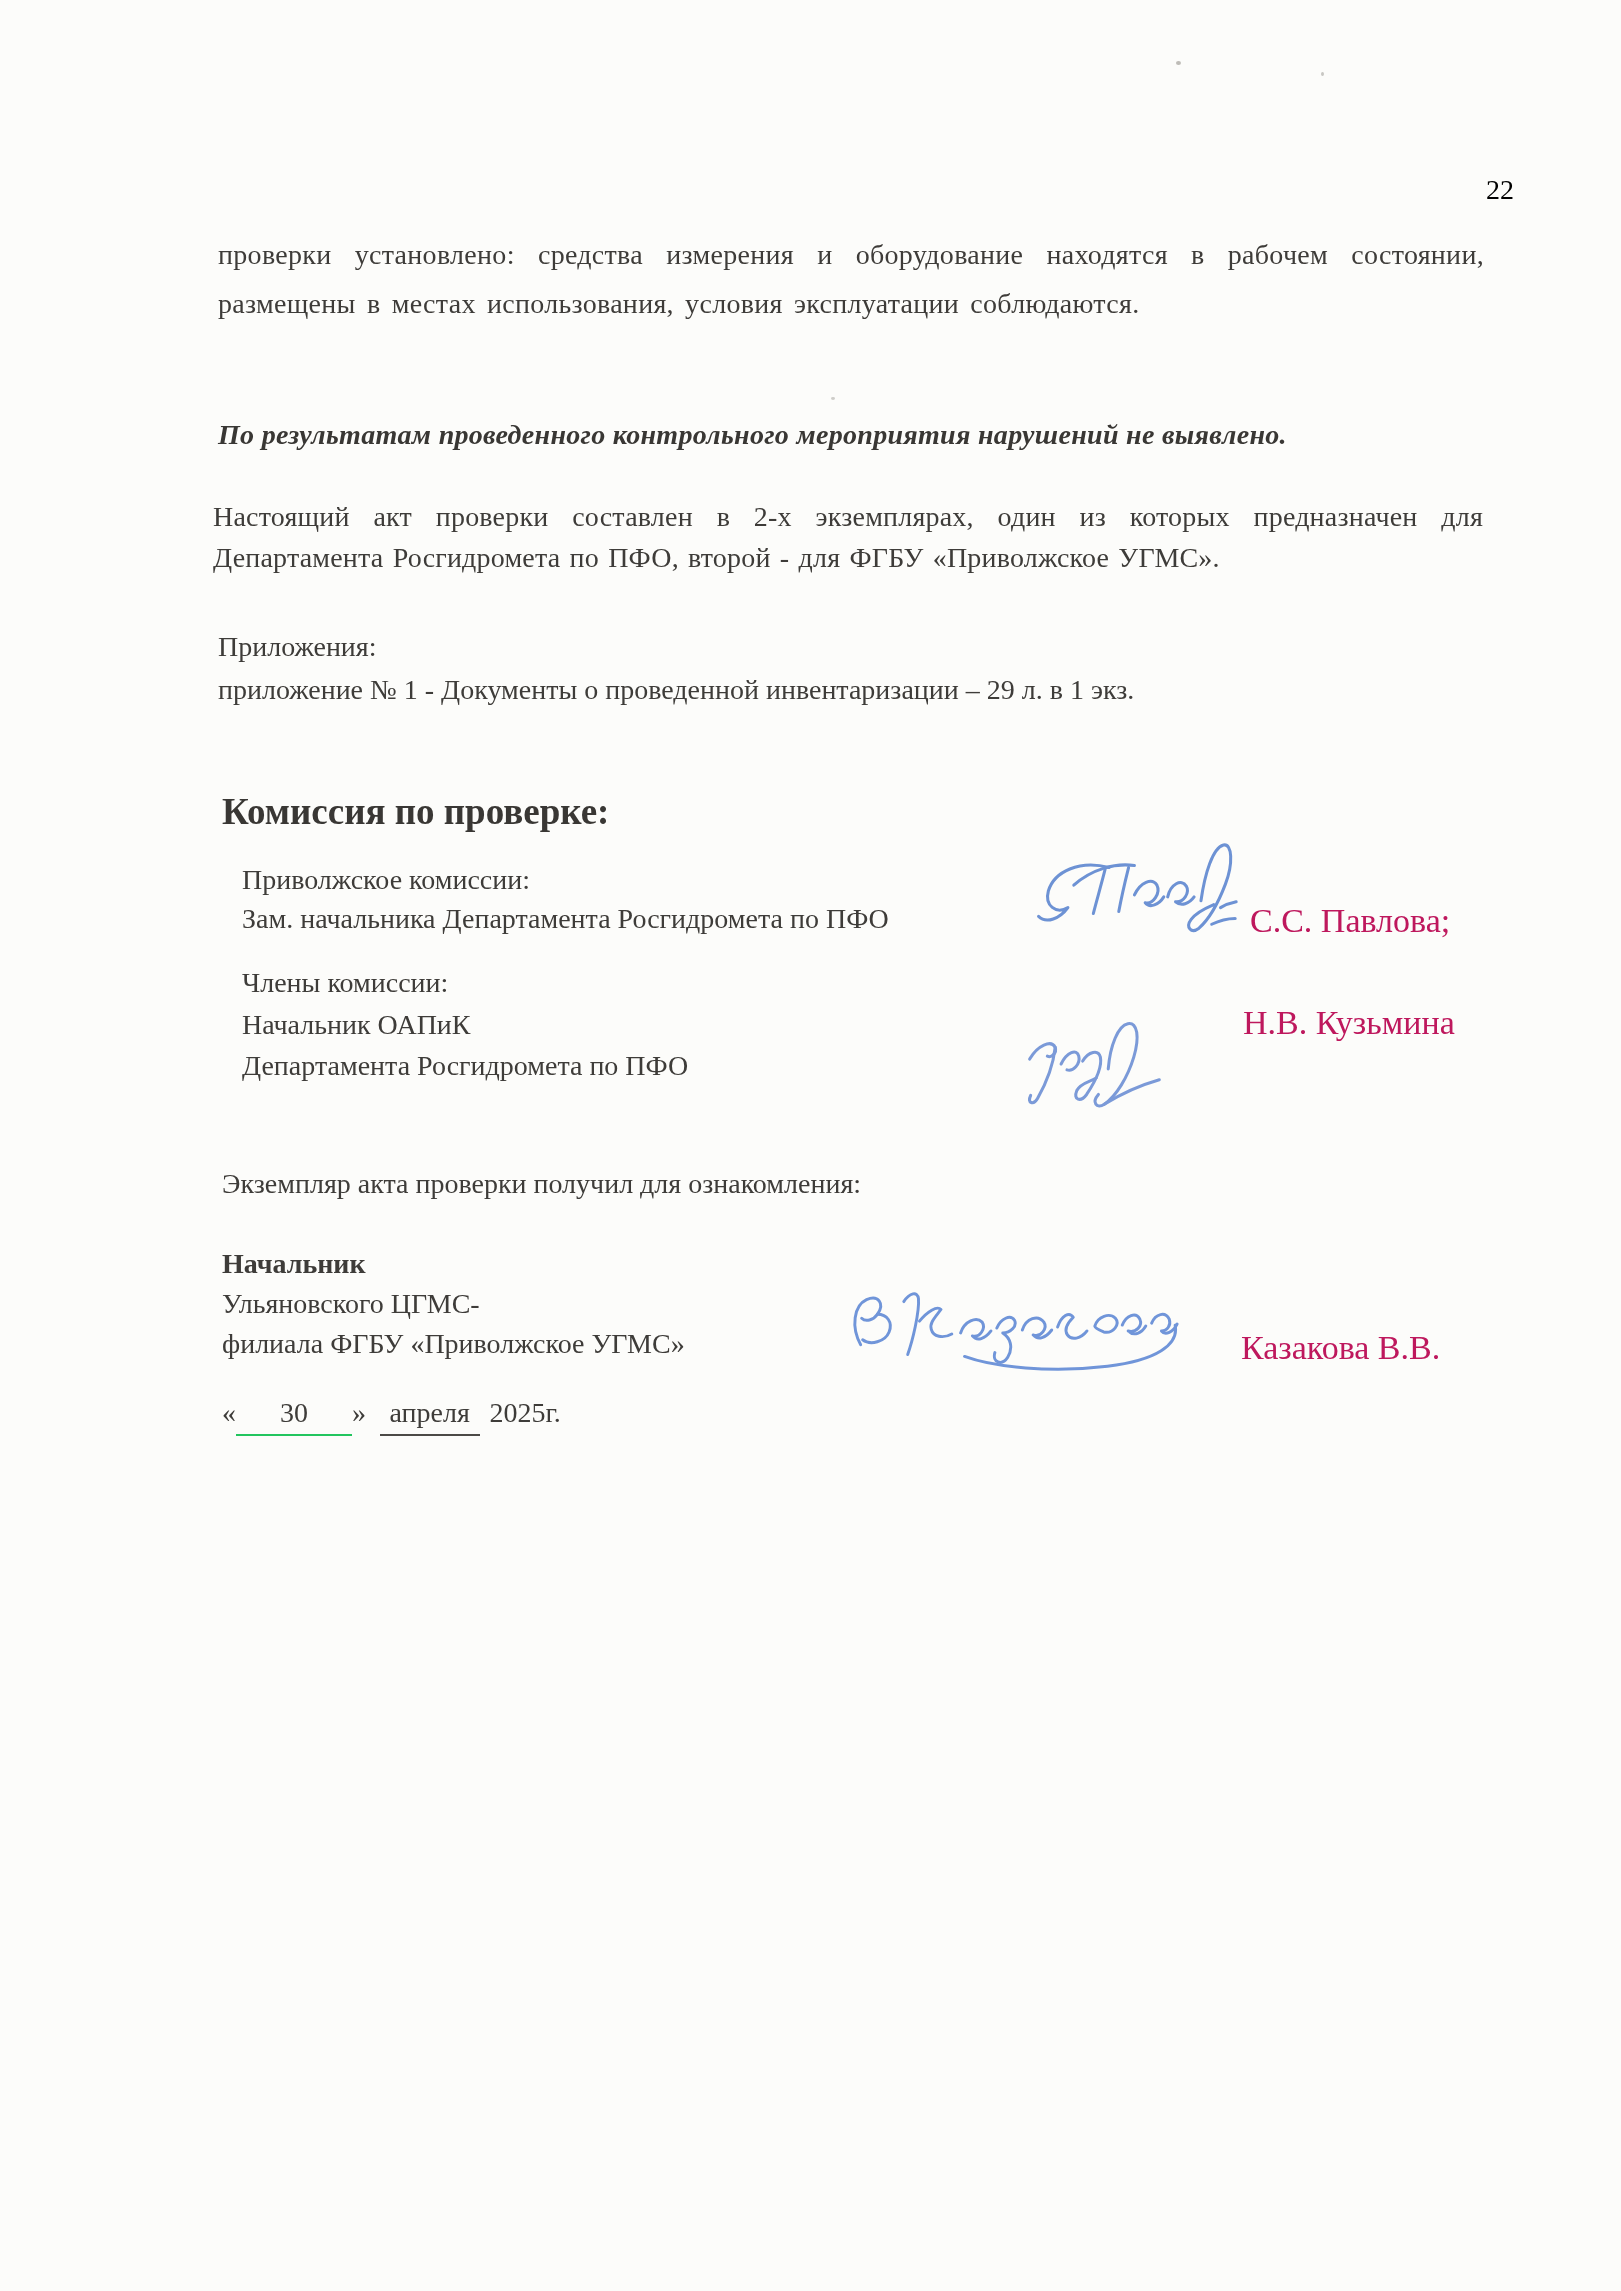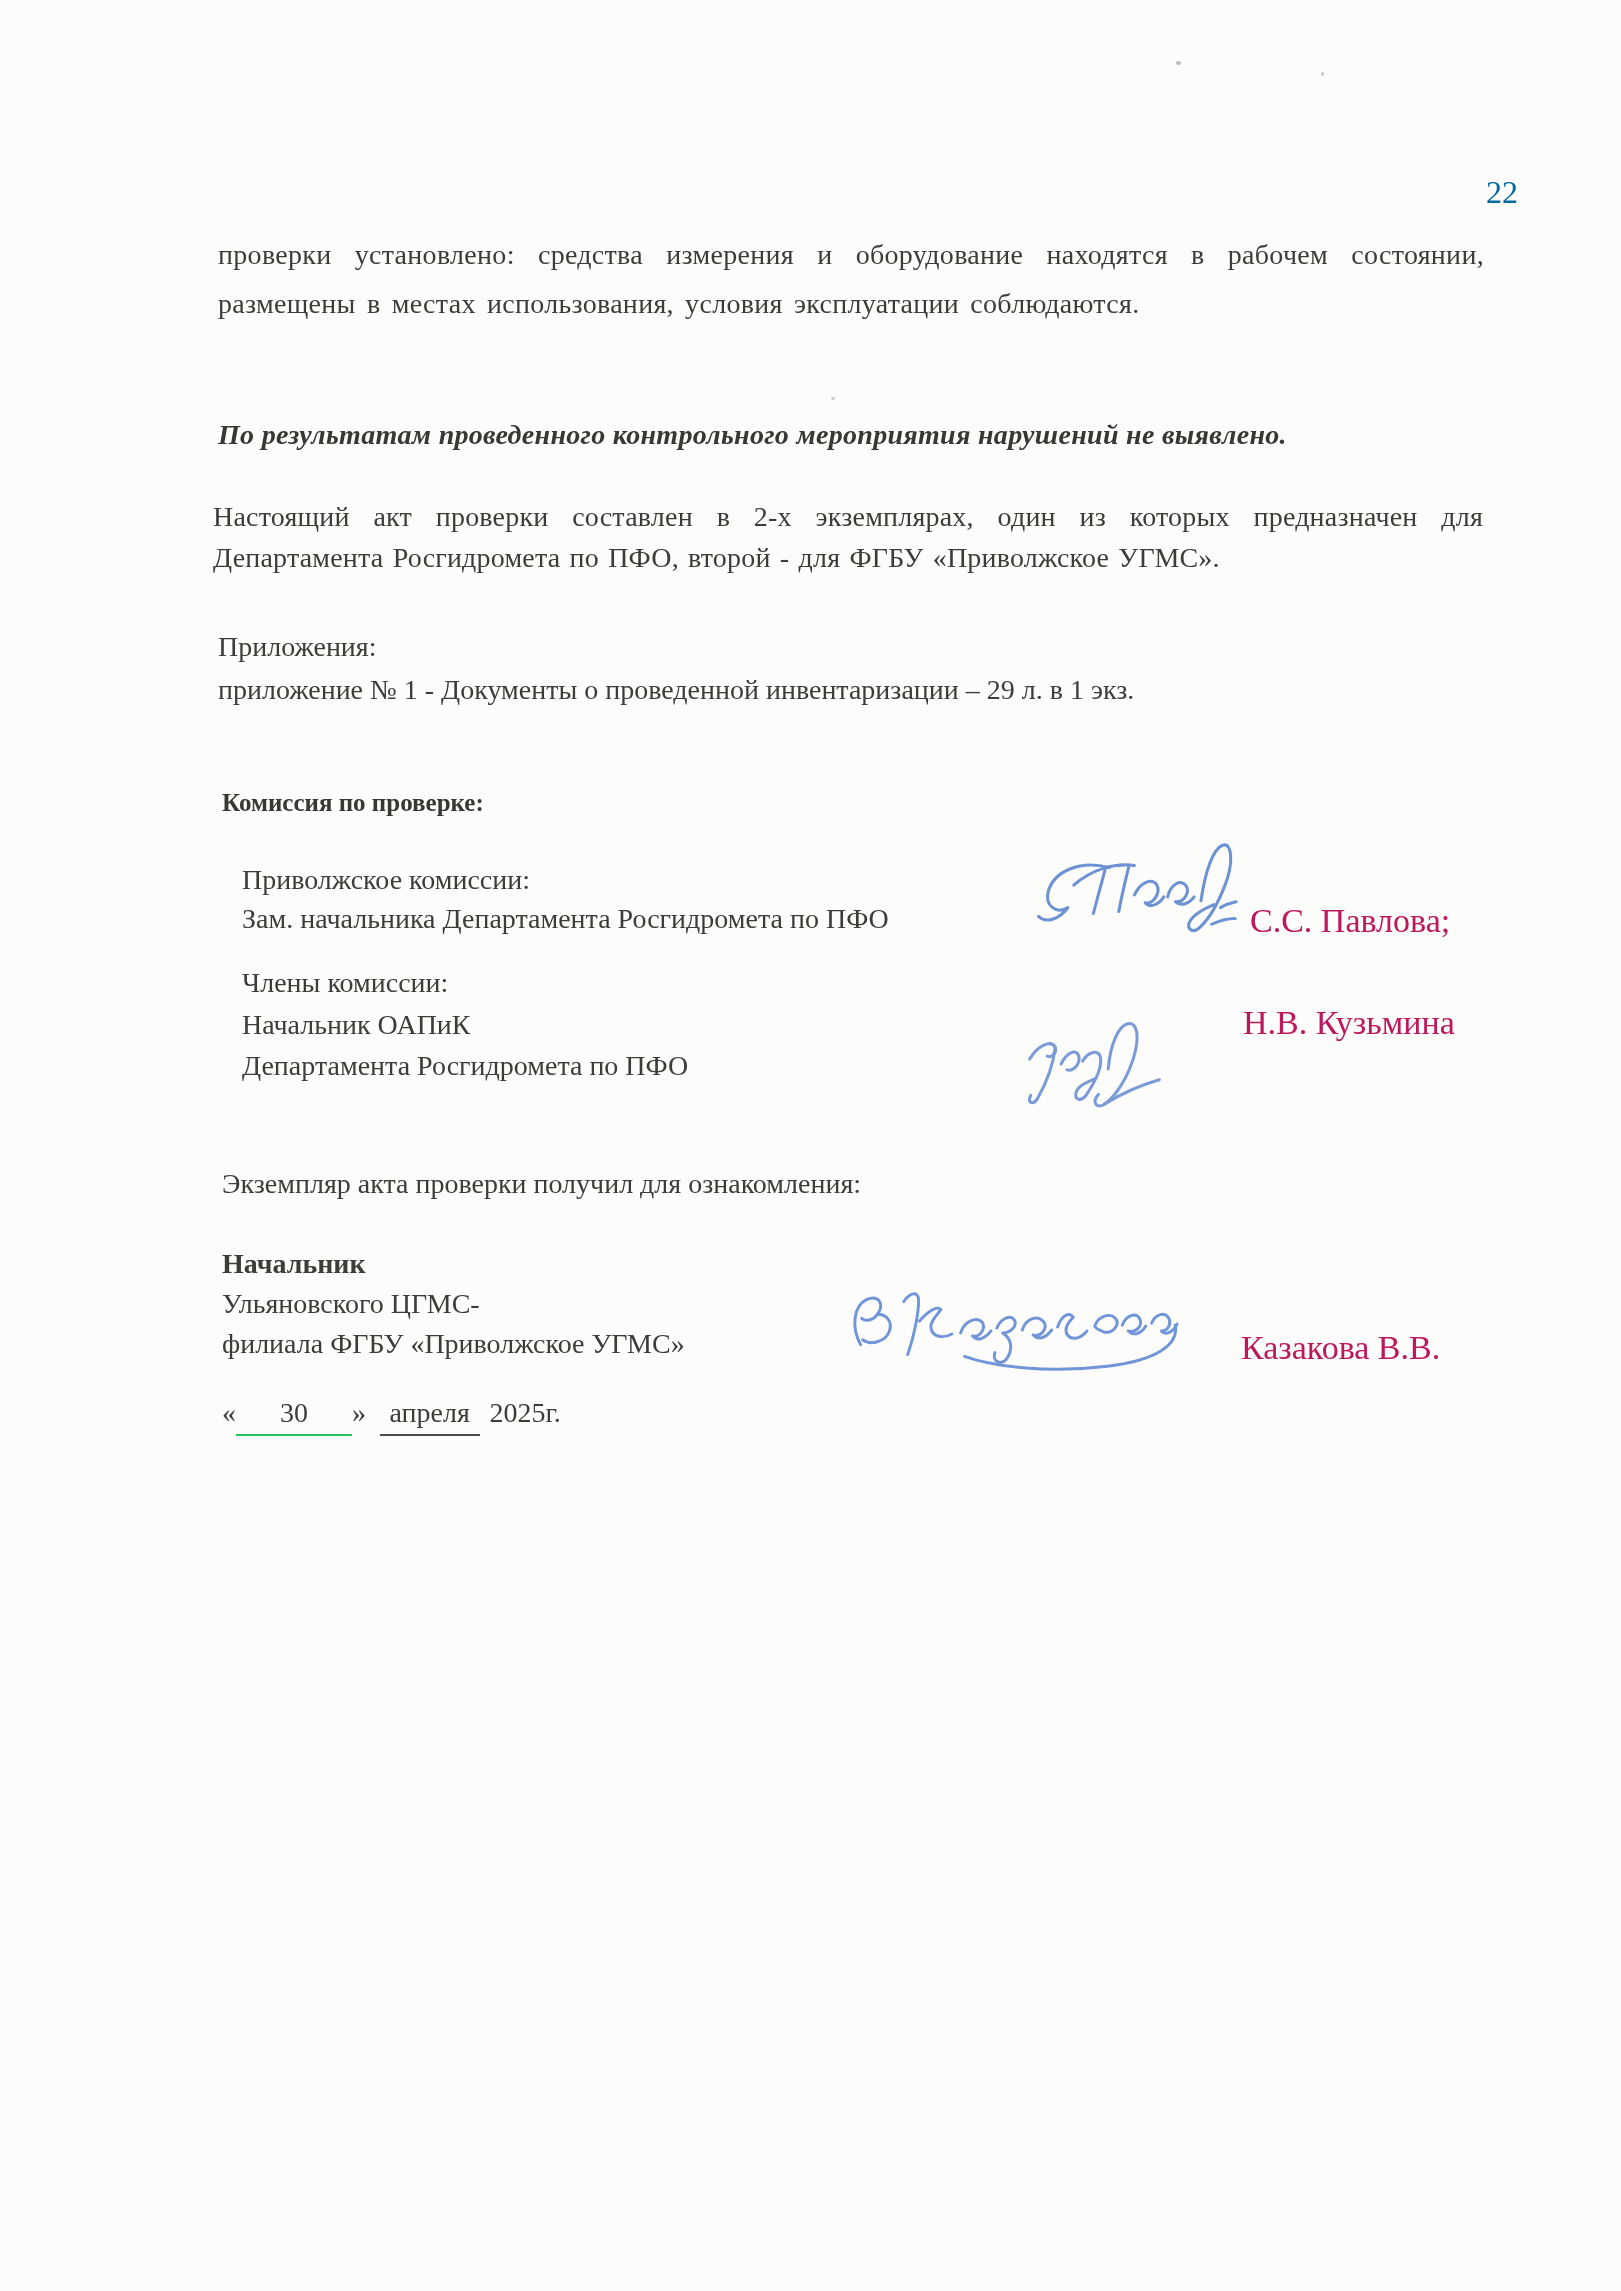--- a/index.html
+++ b/index.html
@@ -13,21 +13,21 @@
     color: #3e3c39;
     overflow: hidden;
   }
   .abs { position: absolute; margin: 0; }
   .t   { font-size: 28px; line-height: 1.38; }
   .justify { text-align: justify; }
   .findings { line-height: 1.74; letter-spacing: 0.3px; word-spacing: 3.9px; }
   .copies   { line-height: 1.48; letter-spacing: 0.2px; word-spacing: 2px; }
   .bold { font-weight: bold; color: #393734; }
   .bolditalic { font-weight: bold; font-style: italic; color: #393734; letter-spacing: 0.3px; }
-  .page-num { font-size: 32px; color: #0369a1; }
+  .page-num { font-size: 28px; color: #000000; }
   .name-right { font-size: 34px; color: #be185d; }
   .sig { overflow: visible; }
   .sig path {
     fill: none;
     stroke-linecap: round;
     stroke-linejoin: round;
   }
   .date-blank {
     display: inline-block;
     min-width: 116px;
@@ -55,21 +55,21 @@
 
 <p class="abs t justify findings" style="left:218px; top:231px; width:1266px;">проверки установлено: средства измерения и оборудование находятся в рабочем состоянии, размещены в местах использования, условия эксплуатации соблюдаются.</p>
 
 <p class="abs t bolditalic" style="left:218px; top:416px; width:1304px;">По результатам проведенного контрольного мероприятия нарушений не выявлено.</p>
 
 <p class="abs t justify copies" style="left:213px; top:496px; width:1270px;">Настоящий акт проверки составлен в 2-х экземплярах, один из которых предназначен для Департамента Росгидромета по ПФО, второй - для ФГБУ «Приволжское УГМС».</p>
 
 <div class="abs t" style="left:218px; top:628px;">Приложения:</div>
 <div class="abs t" style="left:218px; top:671px;">приложение № 1 - Документы о проведенной инвентаризации – 29 л. в 1 экз.</div>
 
-<div class="abs t bold" style="left:222px; top:786px; font-size:25px;">Комиссия по проверке:</div>
+<div class="abs t bold" style="left:222px; top:786px; font-size:37px;">Комиссия по проверке:</div>
 
 <div class="abs t" style="left:242px; top:861px;">Приволжское комиссии:</div>
 <div class="abs t" style="left:242px; top:900px;">Зам. начальника Департамента Росгидромета по ПФО</div>
 
 <svg class="abs sig" style="left:1019px; top:836px;" width="225" height="110" viewBox="0 0 230 112" aria-hidden="true">
   <g stroke="#6d92d4" stroke-width="3.1">
     <path d="M92,32 C62,24 36,36 30,56 C26,71 38,80 50,73 C42,84 28,90 20,82"></path>
     <path d="M56,50 C74,34 98,27 118,30"></path>
     <path d="M88,34 C84,50 79,67 76,79"></path>
     <path d="M112,32 C108,48 104,66 102,77"></path>

